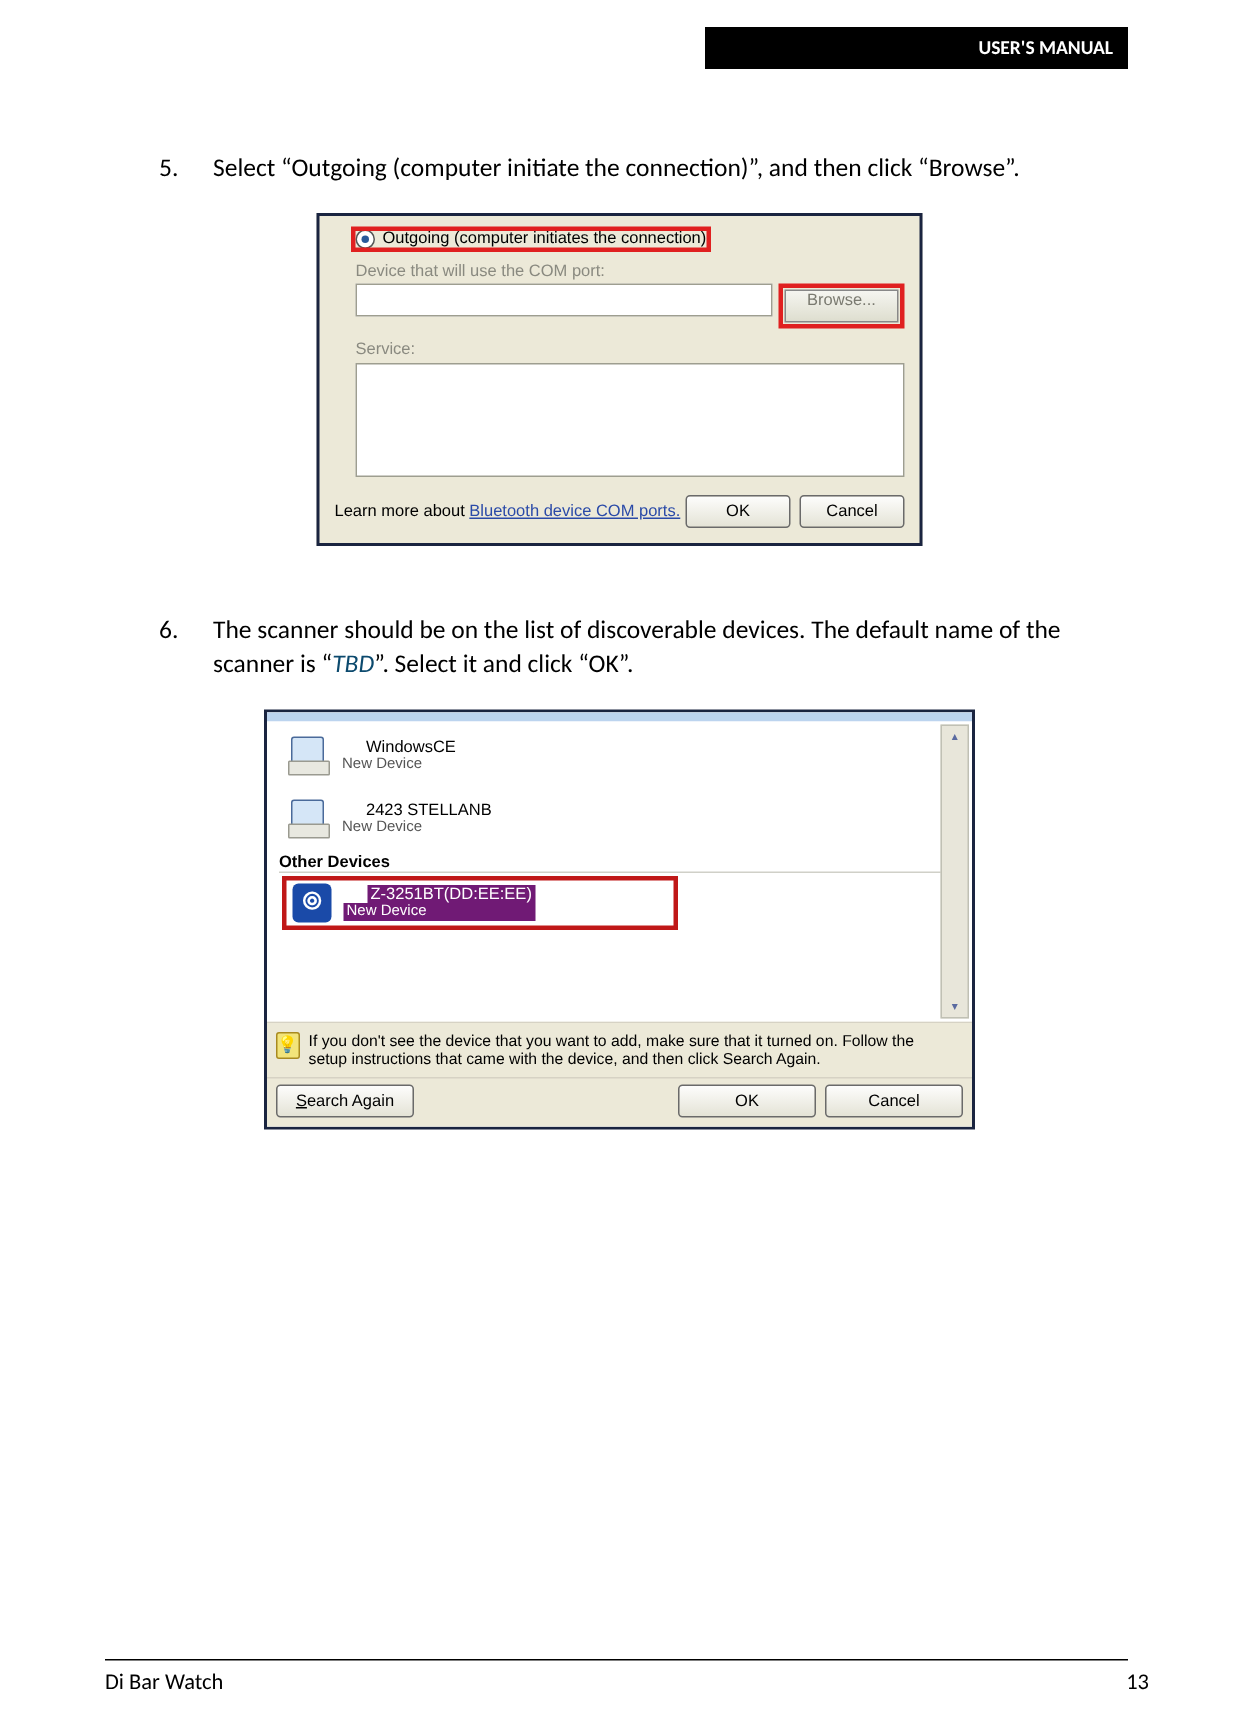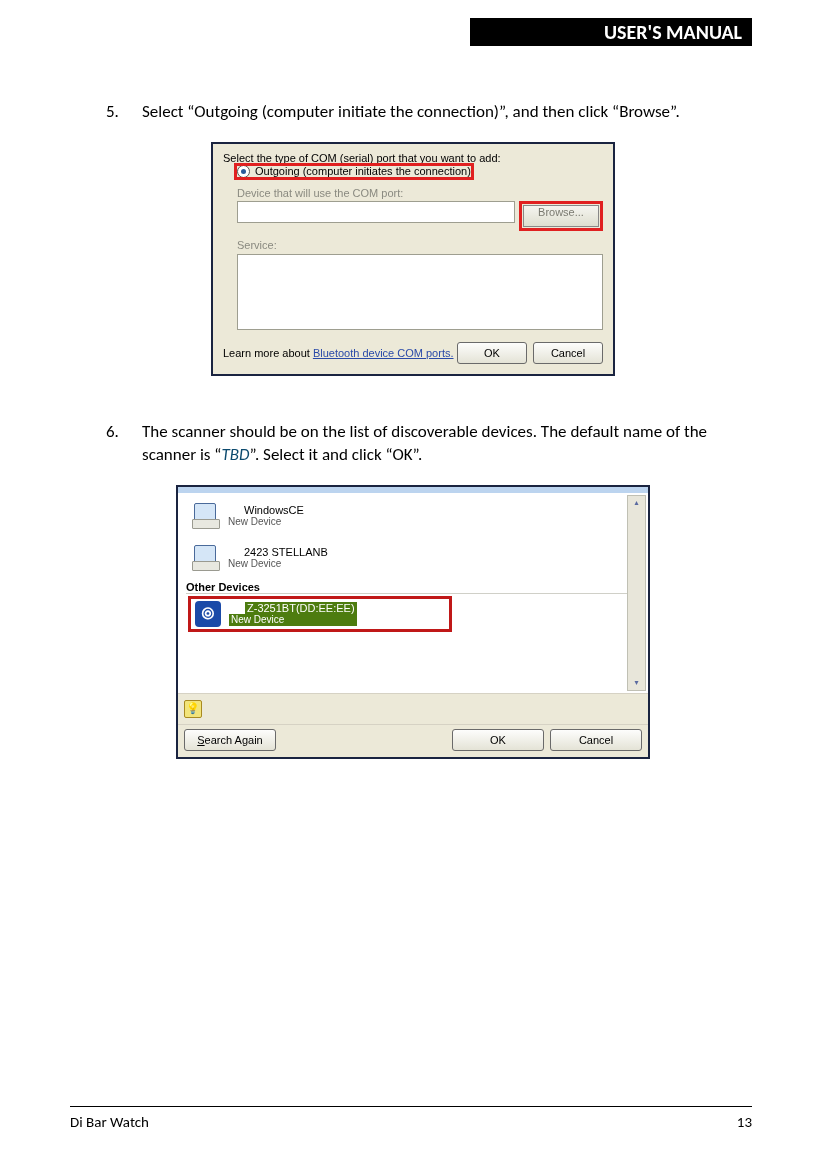--- a/index.html
+++ b/index.html
@@ -18,21 +18,21 @@
   .header-bar {
     background: #000;
     color: #fff;
     height: 28px;
     display: flex;
     align-items: center;
     justify-content: flex-end;
     padding: 0 10px 0 0;
     margin-left: 400px;
     font-weight: bold;
-    font-size: 20px;
+    font-size: 13px;
     font-variant: small-caps;
   }
   .content {
     padding: 55px 0 0 0;
   }
   .step {
     display: flex;
     font-size: 17px;
     line-height: 1.35;
     margin-left: 36px;
@@ -125,41 +125,41 @@
   }
   .dev-label { line-height:1.15; }
   .dev-label .line1 { font-weight:normal;margin-left:16px; }
   .dev-label .line2 { color:#555; font-size:10px; }
   .sec-head { font-weight:bold; margin:6px 0 2px 4px; border-bottom:1px solid #d0d0c8; }
   .sel-hl {
     border:3px solid #c01818; padding:2px 4px; width:250px;
     display:flex;align-items:center;gap:8px;margin:2px 0 6px 6px;
   }
   .sel-hl .dev-label .line1,
-  .sel-hl .dev-label .line2 { background:#4d7c0f;color:#fff;padding:0 2px; }
+  .sel-hl .dev-label .line2 { background:#701a75;color:#fff;padding:0 2px; }
   .info-row {
     display:flex; gap:6px; padding:6px 20px 6px 6px;
     border-top:1px solid #d6d2c4;
     background:#ece9d8;
     font-size:10.5px;
   }
   .info-icon{width:16px;height:16px;border-radius:2px;background:#f2e47a;border:1px solid #a88a20;display:flex;align-items:center;justify-content:center;font-size:11px;color:#4a3a00;}
   .bottom-row {
     display:flex;justify-content:space-between;align-items:center;
     padding:4px 6px 6px 6px;
     border-top:1px solid #d6d2c4;
     background:#ece9d8;
   }
 
   .footer-rule {
     border-top:1px solid #000;
     position:absolute; left:70px; right:70px; bottom:42px;
   }
   .footer {
-    position:absolute; left:70px; right:70px; bottom:18px;
+    position:absolute; left:70px; right:56px; bottom:18px;
     display:flex; justify-content:space-between;
     font-size:15px;
   }
 </style>
 </head>
 <body>
 
 <div class="page-wrap">
   <div class="header-bar">
     <span>USER'S MANUAL</span>
@@ -168,21 +168,20 @@
   <div class="content">
 
     <div class="step">
       <div class="step-num">5.</div>
       <div class="step-body">Select “Outgoing (computer initiate the connection)”, and then click “Browse”.</div>
     </div>
 
     <div class="dialog-outer" style="width:400px">
       <div class="win-dialog dlg1">
         <div class="dlg1-body">
-          <div>Select the type of COM (serial) port that you want to add:</div>
           <div class="hl-red" style="margin-left:12px;">
             <div class="radio-row" style="margin:0;">
               <span class="radio sel"></span>
               <span>Outgoing (computer initiates the connection)</span>
             </div>
           </div>
           <div class="grey-lbl">Device that will use the COM port:</div>
           <div class="device-row">
             <div class="device-field"></div>
             <div class="browse-hl">
@@ -243,20 +242,21 @@
             <div class="sel-hl">
               <span class="bt-icon">⦾</span>
               <span class="dev-label">
                 <div class="line1">Z-3251BT(DD:EE:EE)</div>
                 <div class="line2">New Device</div>
               </span>
             </div>
           </div>
           <div class="info-row">
             <span class="info-icon">💡</span>
+            <span>If you don't see the device that you want to add, make sure that it turned on. Follow the setup instructions that came with the device, and then click Search Again.</span>
           </div>
           <div class="bottom-row">
             <span class="wbtn" style="width:90px;">
               <span><u>S</u><span>earch Again</span></span>
             </span>
             <span class="btn-row">
               <span class="wbtn" style="width:90px;">
                   <span>OK</span>
                 </span>
               <span class="wbtn" style="width:90px;">

